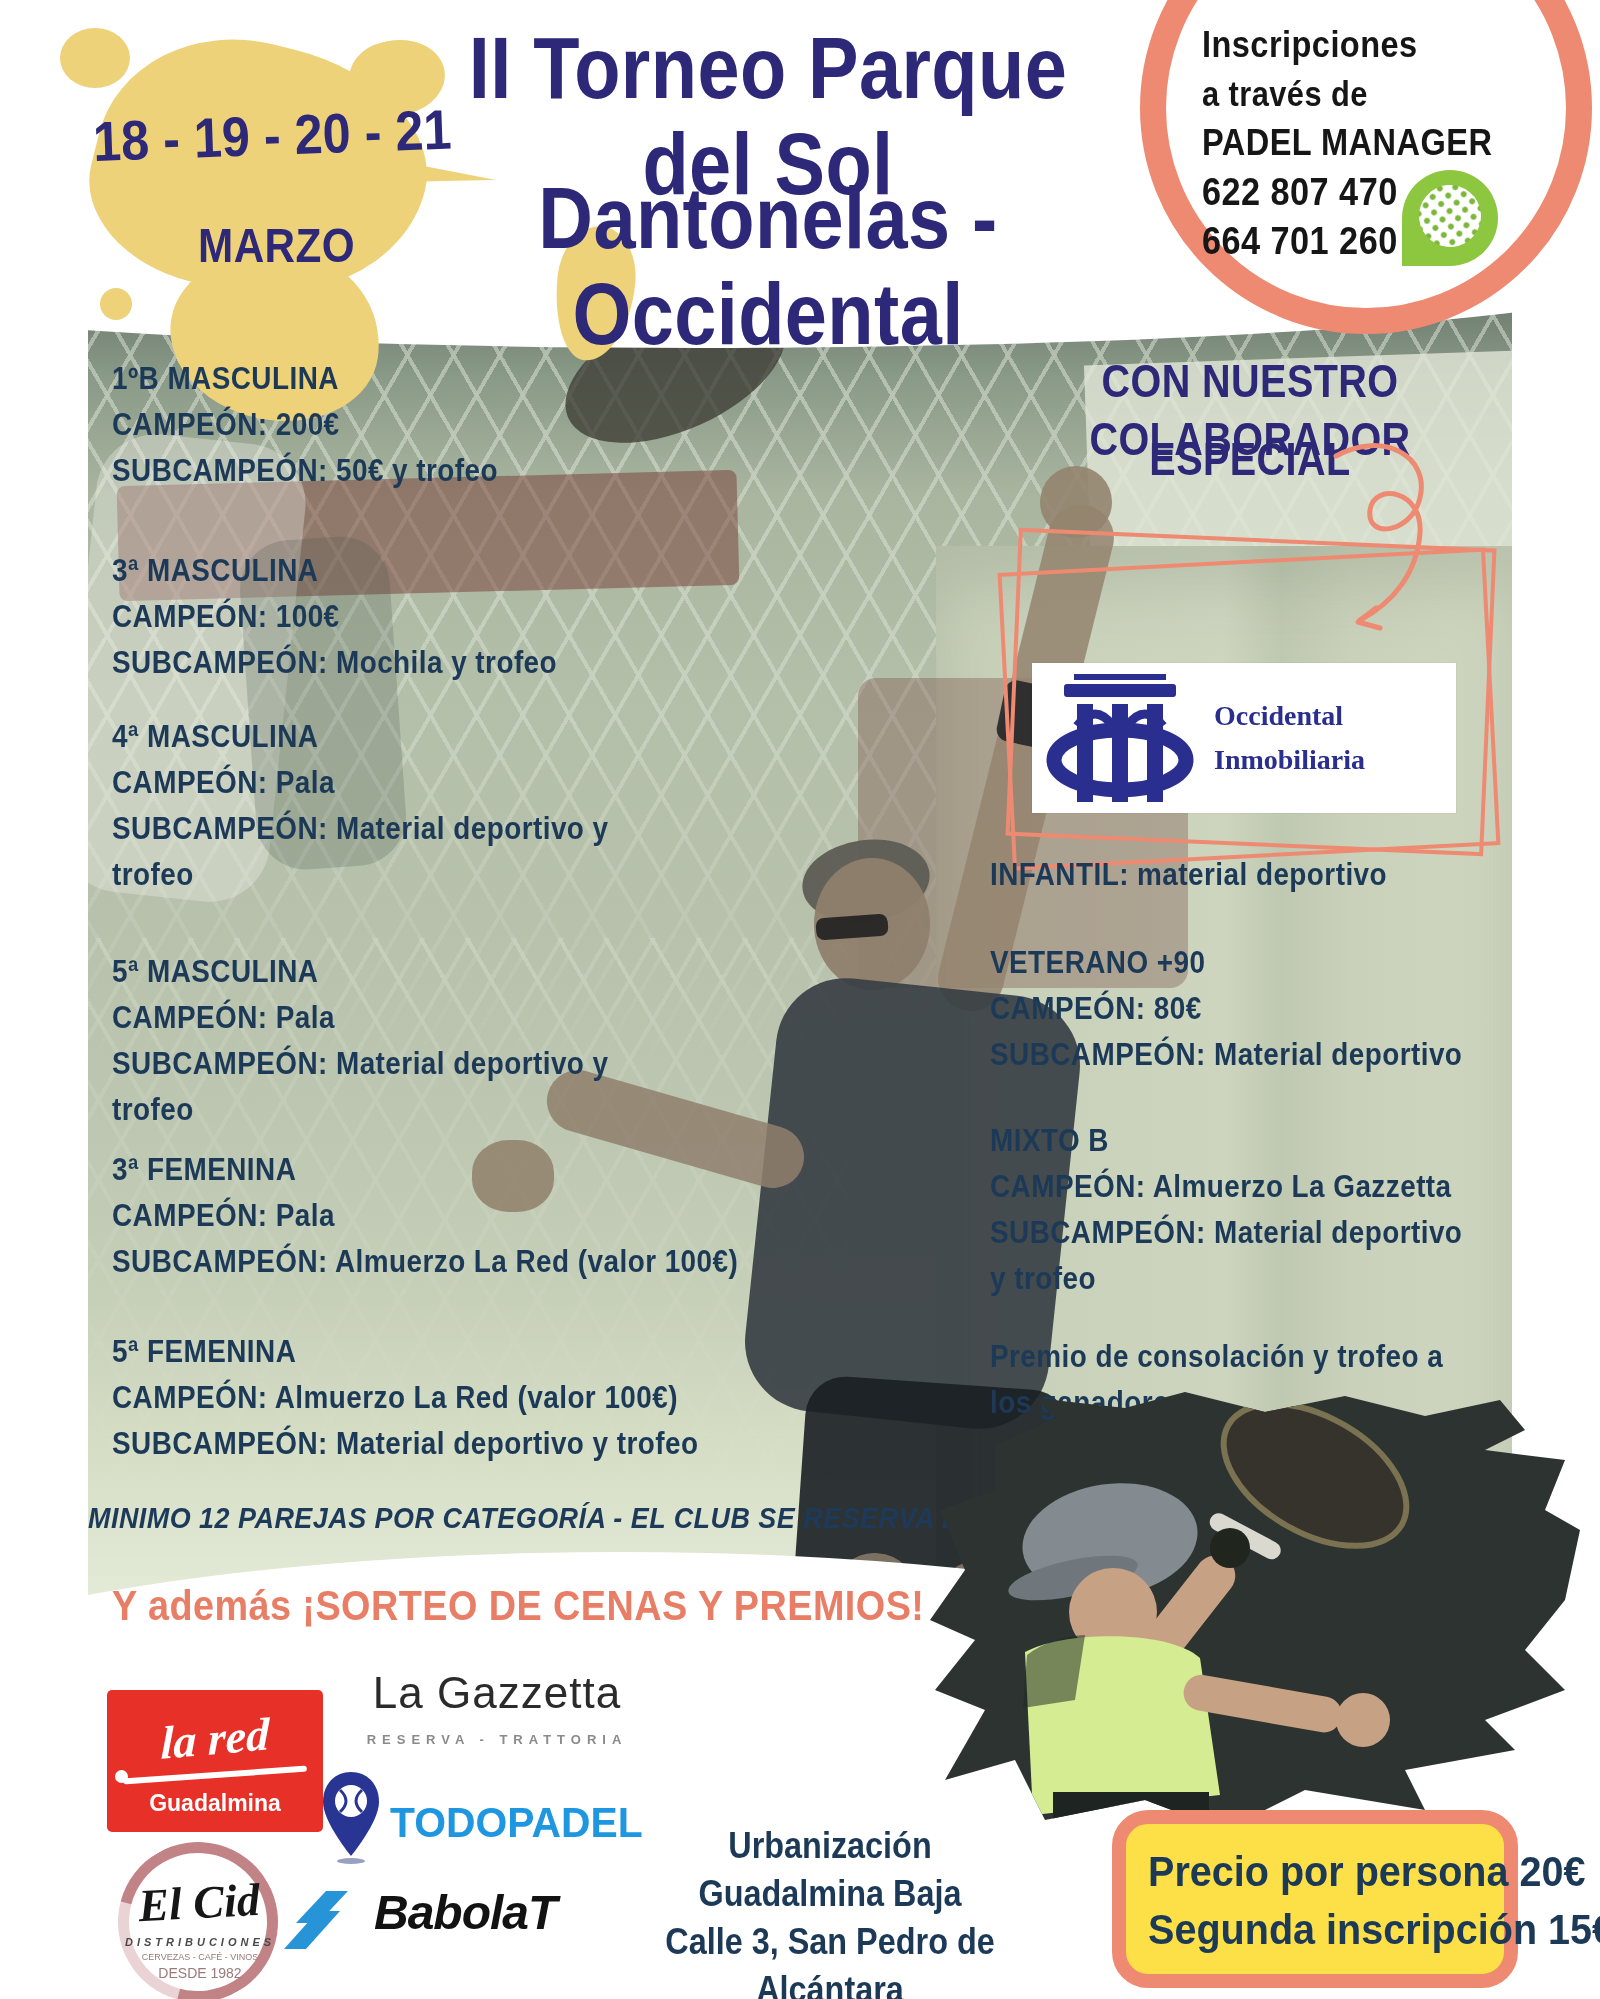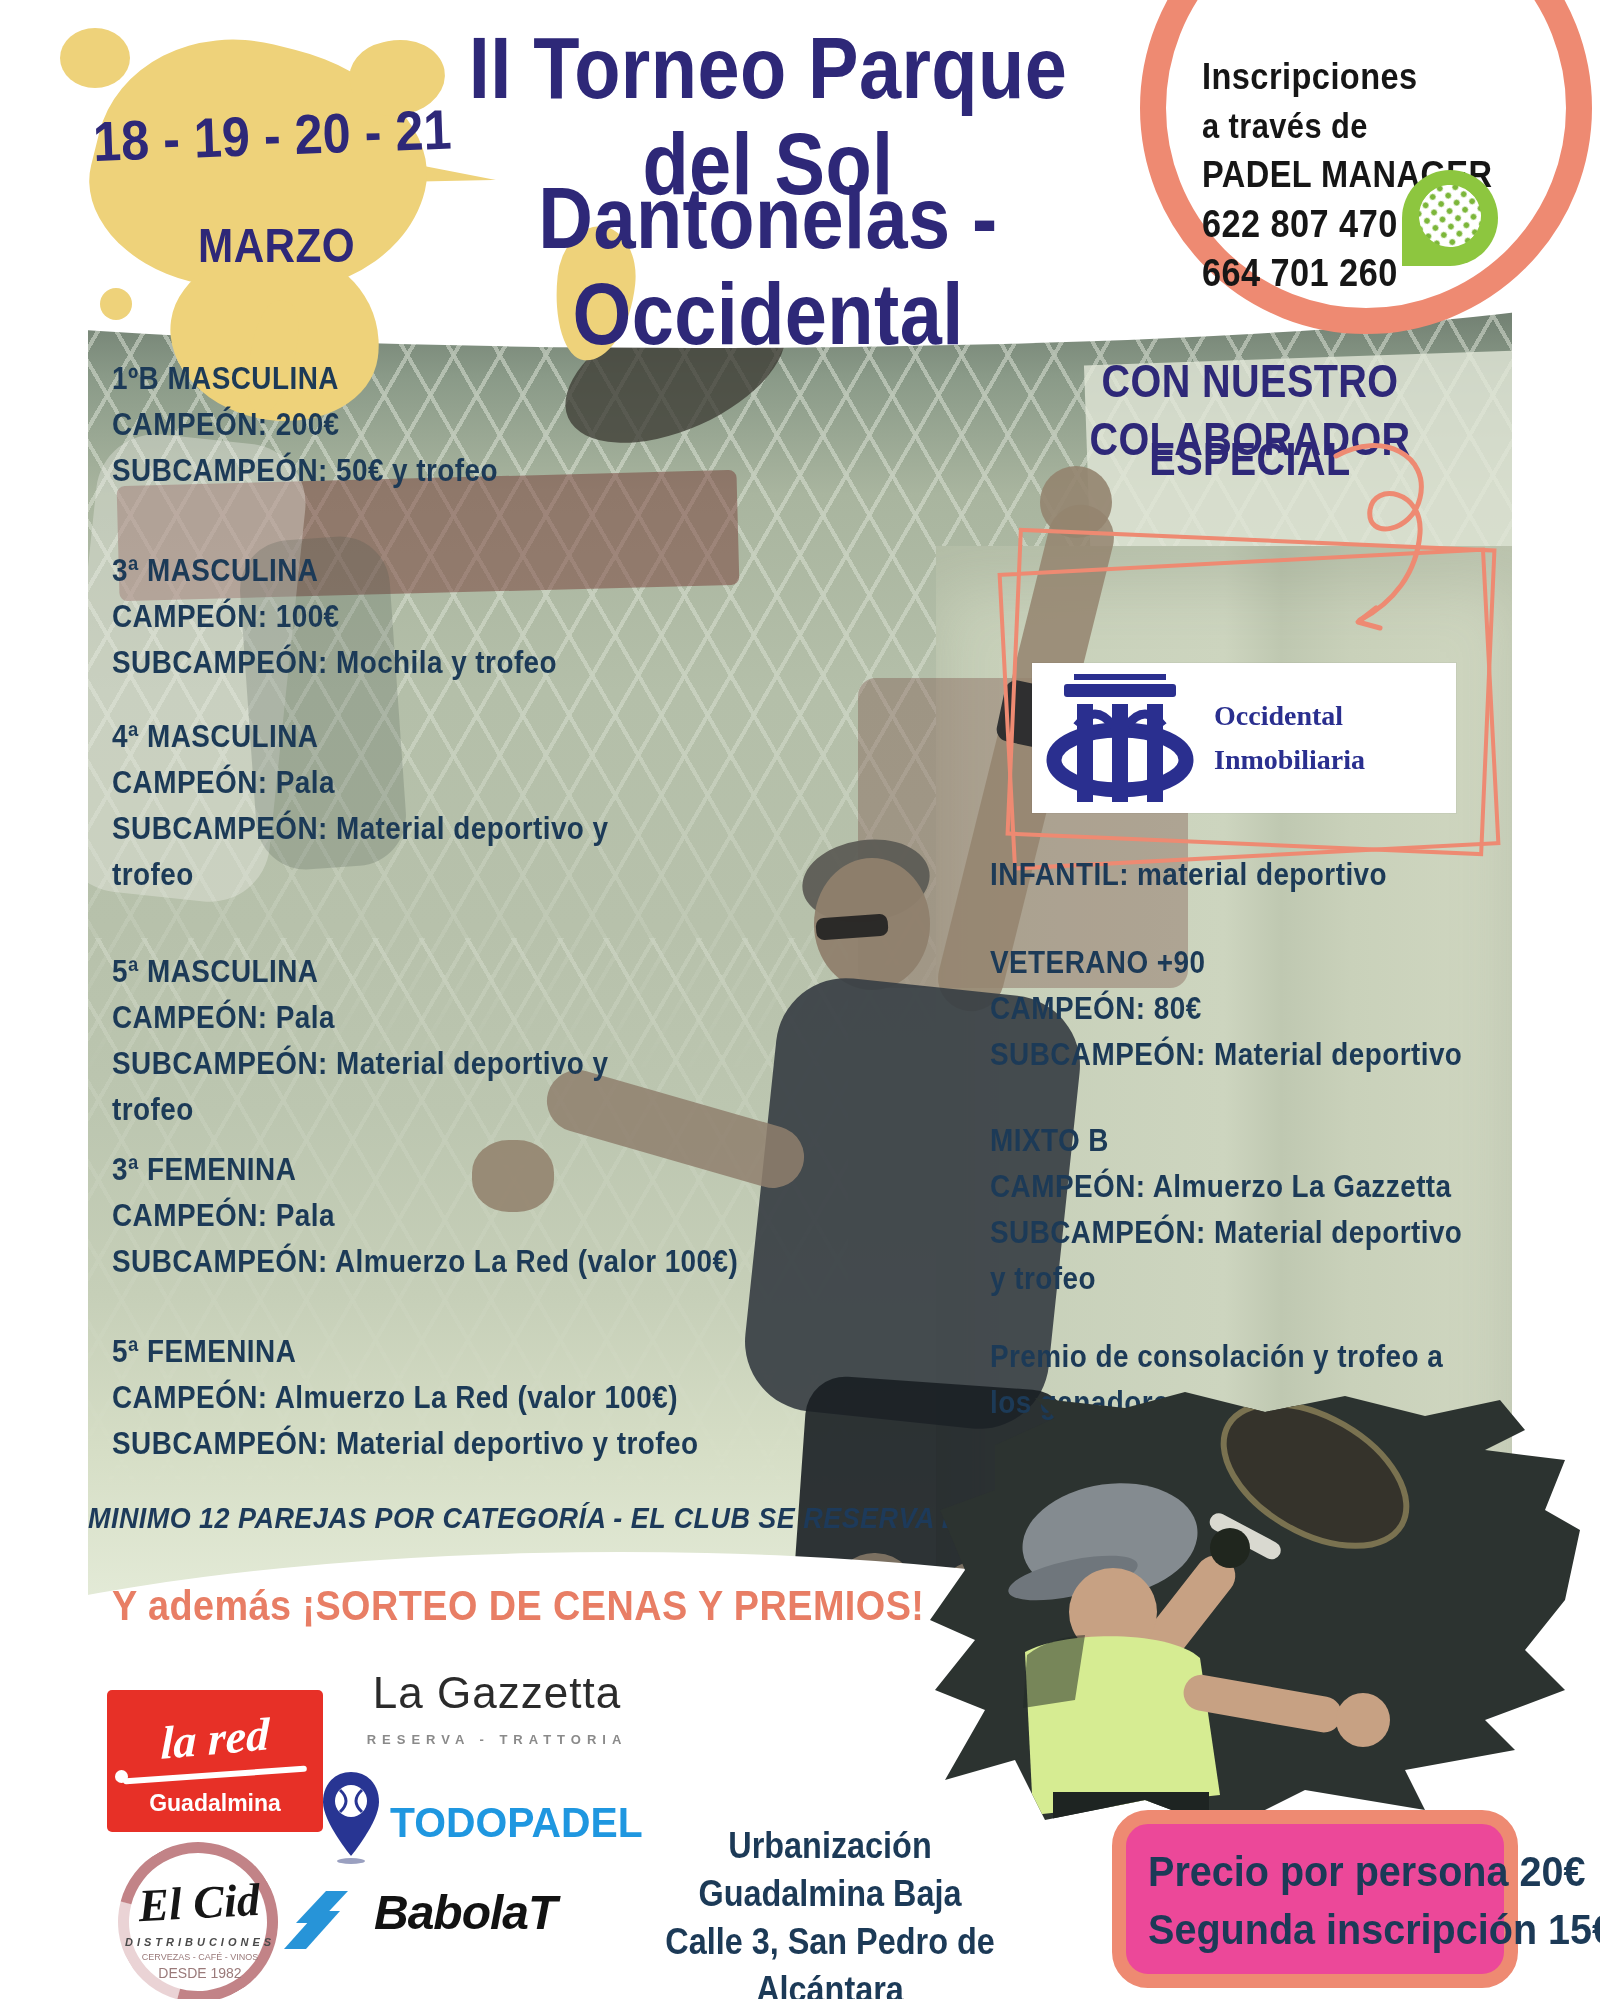--- a/index.html
+++ b/index.html
@@ -26,21 +26,21 @@
   .sp4{left:170px;top:250px;width:210px;height:170px;border-radius:55% 45% 48% 52%/50% 55% 45% 50%;transform:rotate(8deg);}
   .sp5{left:250px;top:300px;width:44px;height:115px;border-radius:40% 40% 50% 50%;transform:rotate(12deg);}
   .sp6{left:100px;top:288px;width:32px;height:32px;border-radius:50%;}
   .sp7{left:330px;top:148px;width:700px;height:22px;border-radius:12px;transform:rotate(11deg);transform-origin:0 50%;}
   .sp8{left:556px;top:226px;width:78px;height:135px;border-radius:50% 50% 55% 45%/40% 40% 60% 60%;transform:rotate(6deg);}
   .sp9{left:940px;top:196px;width:120px;height:60px;border-radius:50%;transform:rotate(14deg);}
 
   
   .circle{left:1140px;top:-118px;width:400px;height:400px;border-radius:50%;
           border:26px solid #ee8a72;background:#fff;z-index:9;}
-  .circle-text{left:1202px;top:52px;z-index:10;color:#161616;}
+  .circle-text{left:1202px;top:20px;z-index:10;color:#161616;}
   .circle-text div{line-height:49px;}
   .ins1{font-size:37px;font-weight:600;}
   .ins2{font-size:35px;font-weight:600;}
   .ins3{font-size:37px;font-weight:800;}
   .insph{font-size:39px;font-weight:800;}
   .pm-pin{left:1402px;top:170px;width:96px;height:96px;background:#8dc63f;
           border-radius:50% 50% 50% 0;z-index:11;}
   .pm-pin .ball{position:absolute;left:17px;top:15px;width:62px;height:62px;border-radius:50%;
           background-color:#fff;background-image:radial-gradient(#7cb63a 2.6px,transparent 3.4px);
           background-size:11px 11px;transform:rotate(40deg);}
@@ -160,21 +160,21 @@
   .babolat{left:282px;top:1885px;z-index:8;display:flex;align-items:flex-start;}
   .babolat .name{font-size:48px;font-weight:800;font-style:italic;color:#121212;letter-spacing:-1px;margin-left:6px;}
 
   .guad{left:735px;top:1652px;width:200px;text-align:center;z-index:8;}
   .guad .l1{margin-top:6px;font-family:"Liberation Serif",serif;font-size:12px;letter-spacing:1px;color:#ad9560;}
   .guad .l2{font-family:"Liberation Serif",serif;font-size:12px;letter-spacing:1px;color:#ad9560;}
 
   .venue{left:630px;top:1822px;width:400px;text-align:center;color:#1c3a57;font-weight:bold;
          font-size:36px;line-height:48px;z-index:8;transform:scaleX(.9);transform-origin:50% 0;}
 
-  .pricebox{left:1112px;top:1810px;width:378px;height:150px;background:#ec4899;border:14px solid #ee8a72;
+  .pricebox{left:1112px;top:1810px;width:378px;height:150px;background:#fde047;border:14px solid #ee8a72;
             border-radius:36px;z-index:8;}
   .pricebox .txt{position:absolute;left:22px;top:18px;color:#1c3a57;font-weight:bold;font-size:43px;
             line-height:58px;transform:scaleX(.92);transform-origin:0 0;white-space:nowrap;}
 </style>
 </head>
 <body>
 
 <div class="poster">
 
   <div class="abs photo">

